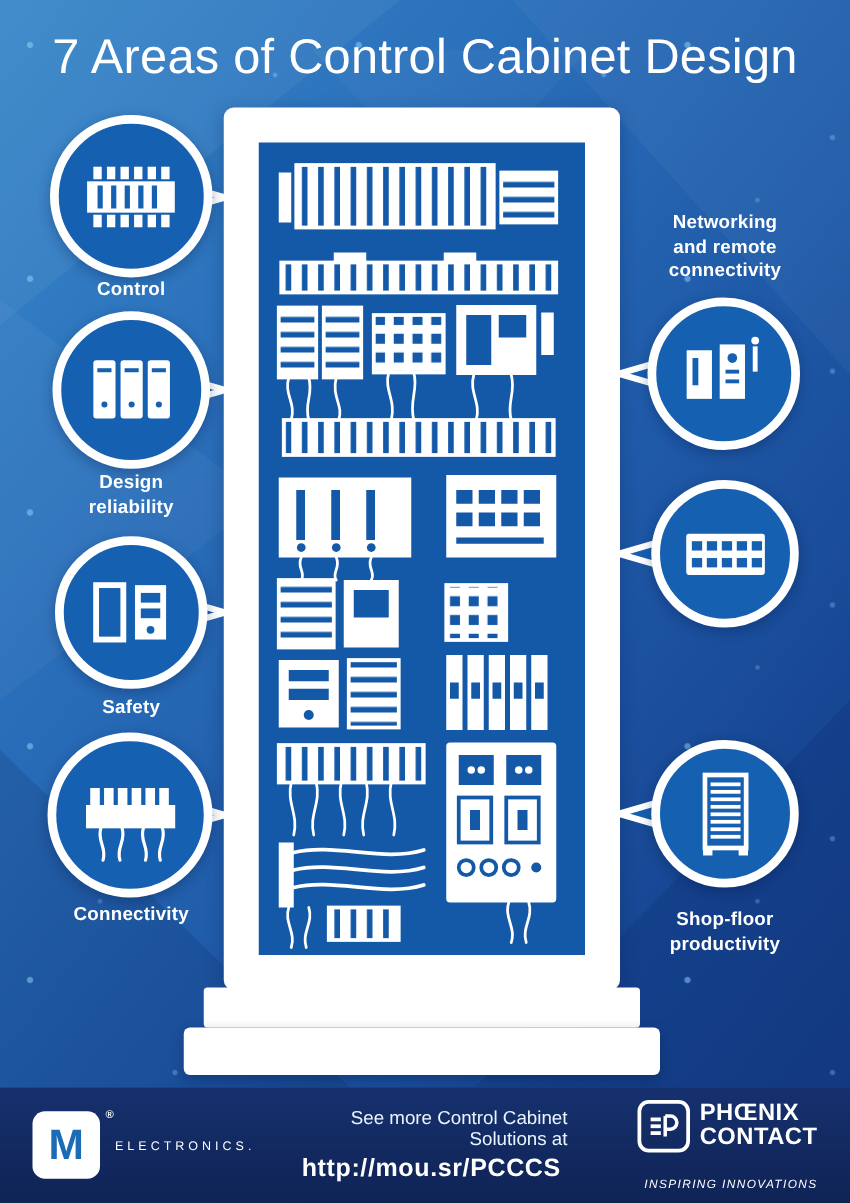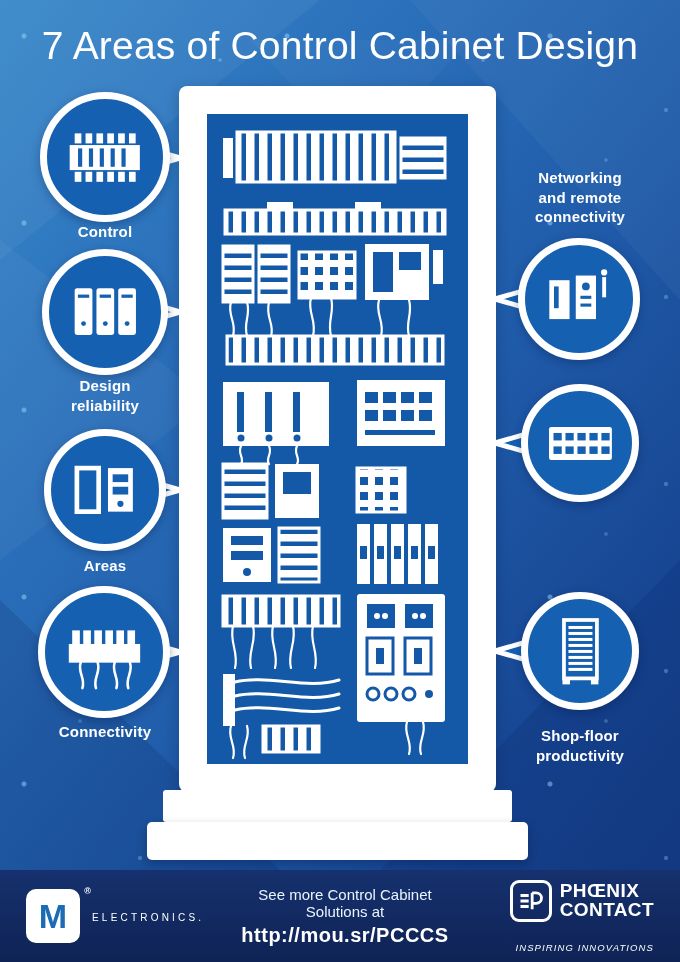--- a/index.html
+++ b/index.html
@@ -44,21 +44,21 @@
   .footer{position:absolute;left:0;bottom:0;width:100%;height:92px;
     background:linear-gradient(#16316e,#0f2355);display:flex;align-items:center;
     justify-content:space-between;padding:0 26px;box-sizing:border-box;z-index:5;}
   .f-left{display:flex;align-items:center;gap:12px;width:210px;}
   .m-badge{position:relative;width:54px;height:54px;border-radius:10px;background:#fff;
     display:flex;align-items:center;justify-content:center;color:#1b6bb5;font-weight:bold;font-size:34px;}
   .m-reg{position:absolute;top:-3px;right:-11px;font-size:9px;color:#fff;}
   .m-name{font-size:25px;font-weight:bold;letter-spacing:1px;color:#fff;line-height:1;}
   .m-sub{font-size:10px;letter-spacing:3.2px;color:#fff;margin-top:3px;}
   .f-center{flex:1;text-align:center;}
-  .cta1{font-size:15px;color:#eaf4ff;margin-bottom:4px;}
+  .cta1{font-size:15px;color:#eaf4ff;margin-bottom:4px;text-align:right;}
   .cta2{font-size:20px;font-weight:bold;color:#fff;letter-spacing:.5px;cursor:pointer;}
   .f-right{width:200px;display:flex;flex-direction:column;align-items:flex-end;gap:16px;}
   .p-row{display:flex;align-items:center;gap:8px;}
   .p-badge{width:42px;height:42px;border:3px solid #fff;border-radius:9px;box-sizing:border-box;
     display:flex;align-items:center;justify-content:center;}
   .p-name{font-size:19px;font-weight:bold;letter-spacing:.4px;line-height:.95;color:#fff;}
   .p-tag{font-size:9.5px;font-style:italic;font-weight:normal;letter-spacing:1.1px;color:#fff;margin-top:4px;text-align:right;}
 </style>
 </head>
 <body>
@@ -267,21 +267,21 @@
     </svg>
   <div class="circle" style="left:44px;top:429px;width:122px;height:122px">
     <svg viewBox="0 0 100 100" fill="#fff">
       <rect x="14" y="22" width="28" height="56" fill="none" stroke="#fff" stroke-width="6"></rect>
       <rect x="54" y="22" width="32" height="56"></rect>
       <rect x="60" y="30" width="20" height="10" fill="#1560b0"></rect>
       <rect x="60" y="46" width="20" height="10" fill="#1560b0"></rect>
       <circle cx="70" cy="68" r="4" fill="#1560b0"></circle>
     </svg>
   </div>
-  <div class="label" style="left:25px;top:556px;width:160px">Areas</div>
+  <div class="label" style="left:25px;top:556px;width:160px">Safety</div>
 
   <svg class="pointer" style="left:96px;top:620px" width="90" height="64" viewBox="0 0 90 64">
       <path d="M8,10 L84,32 L8,54 Z" fill="#1560b0" stroke="#fff" stroke-width="5" stroke-linejoin="round"></path>
     </svg>
   <div class="circle" style="left:38px;top:586px;width:132px;height:132px">
     <svg viewBox="0 0 100 100" fill="#fff">
       <rect x="12" y="24" width="9" height="16"></rect>
         <rect x="25" y="24" width="9" height="16"></rect>
         <rect x="38" y="24" width="9" height="16"></rect>
         <rect x="51" y="24" width="9" height="16"></rect>

